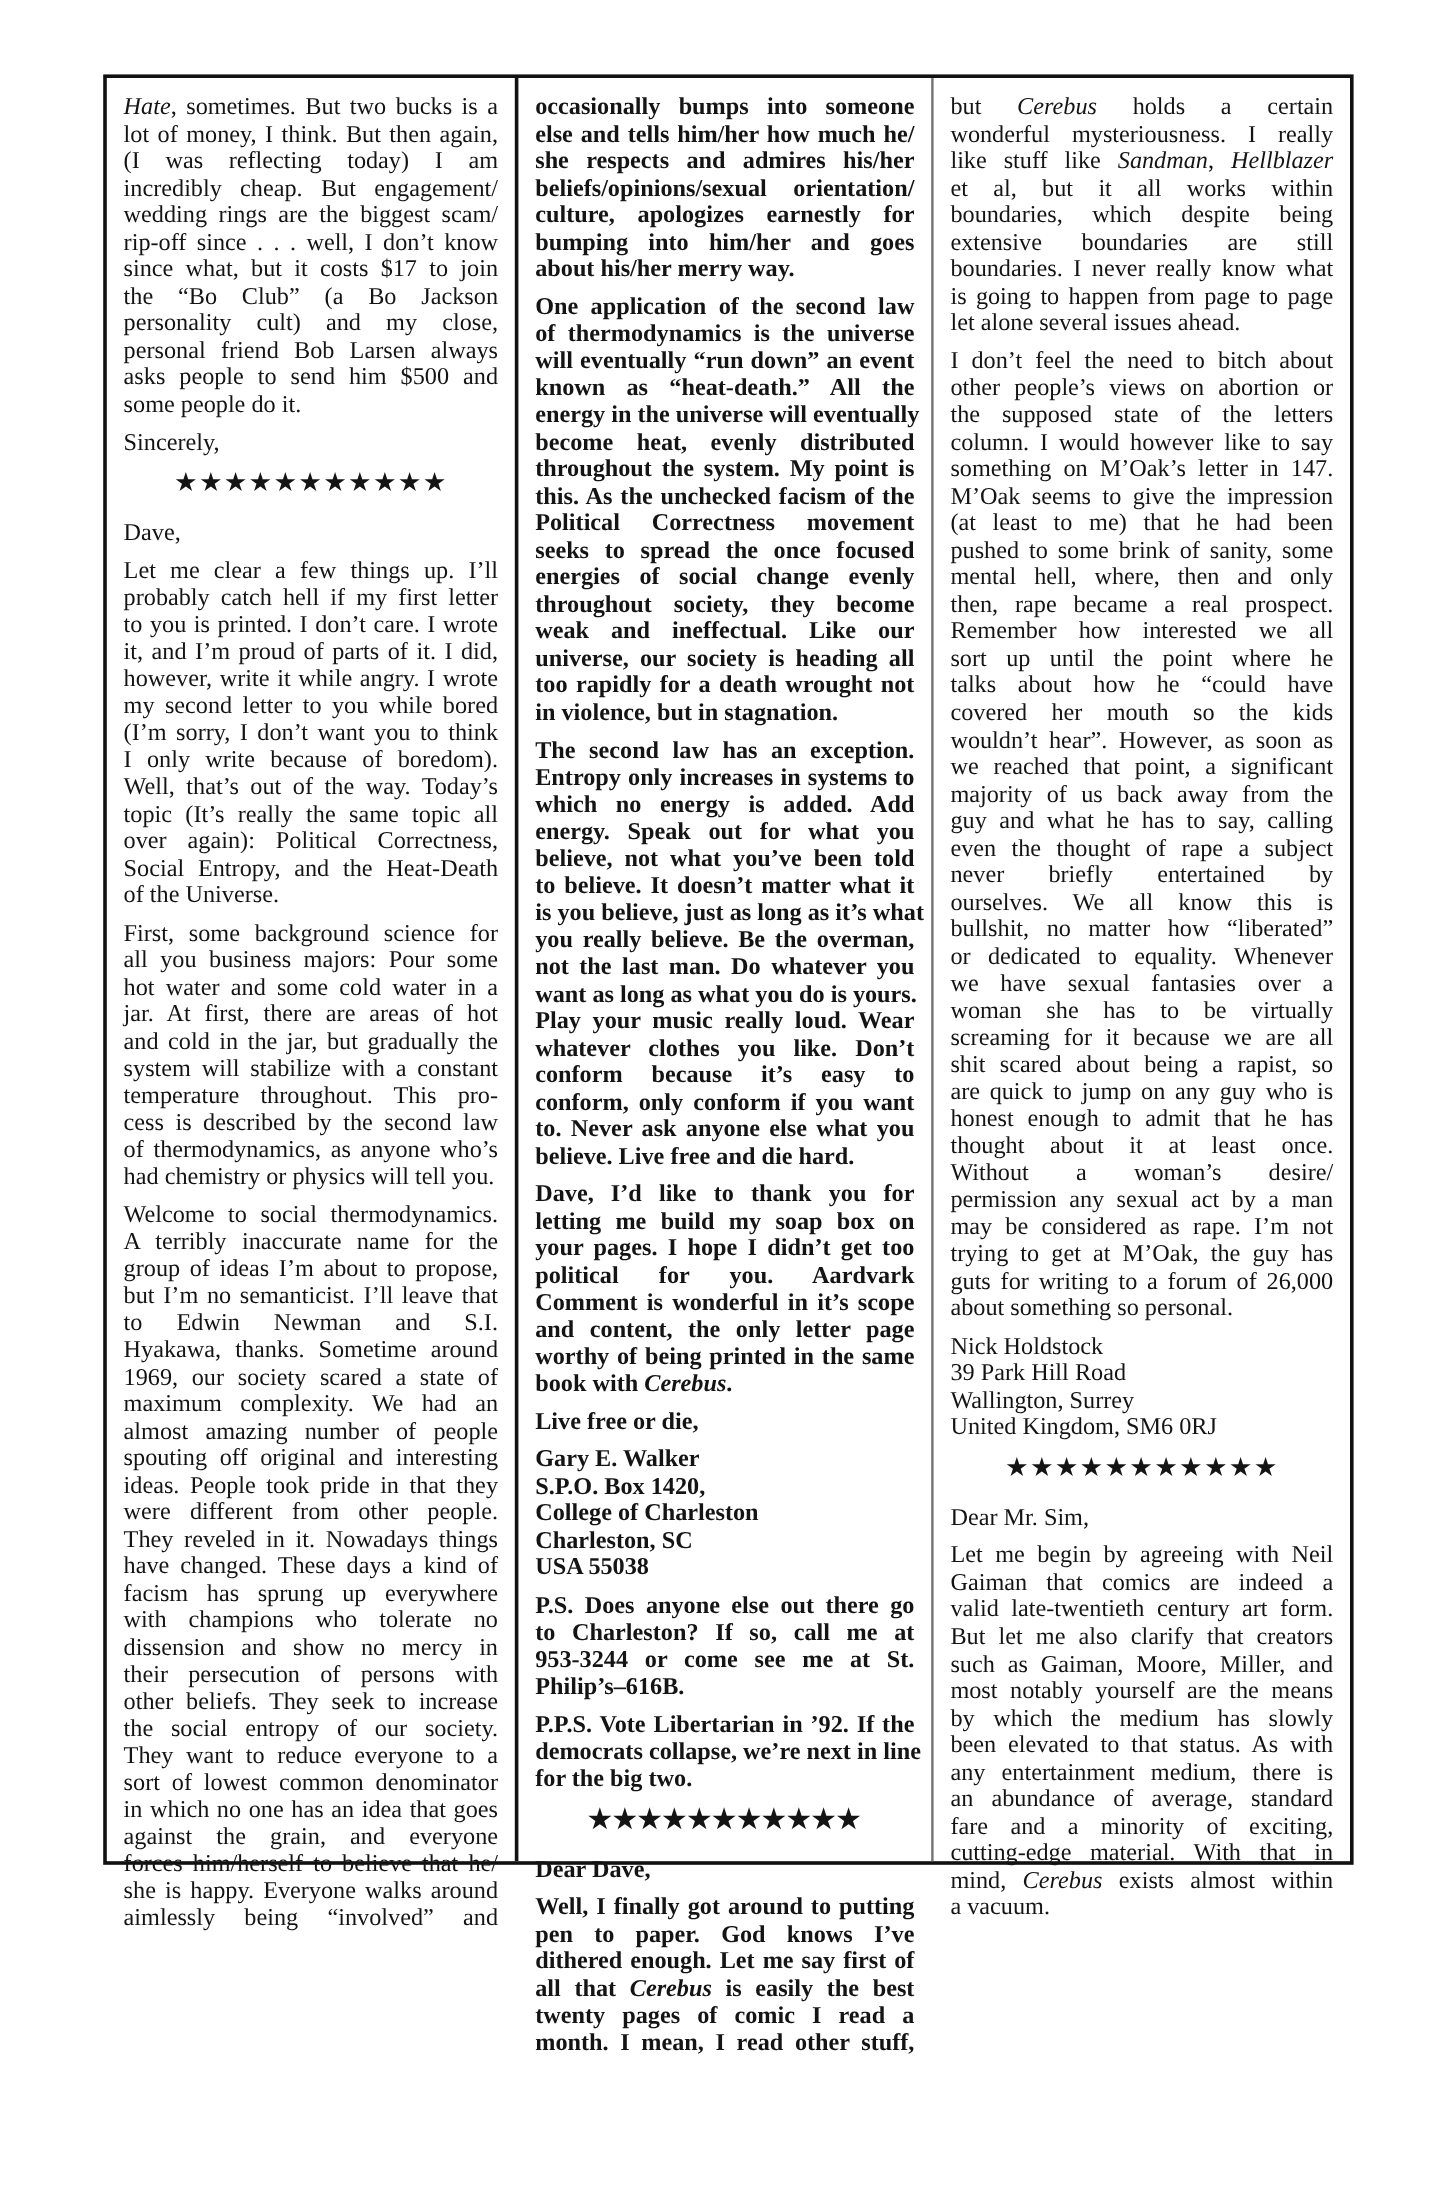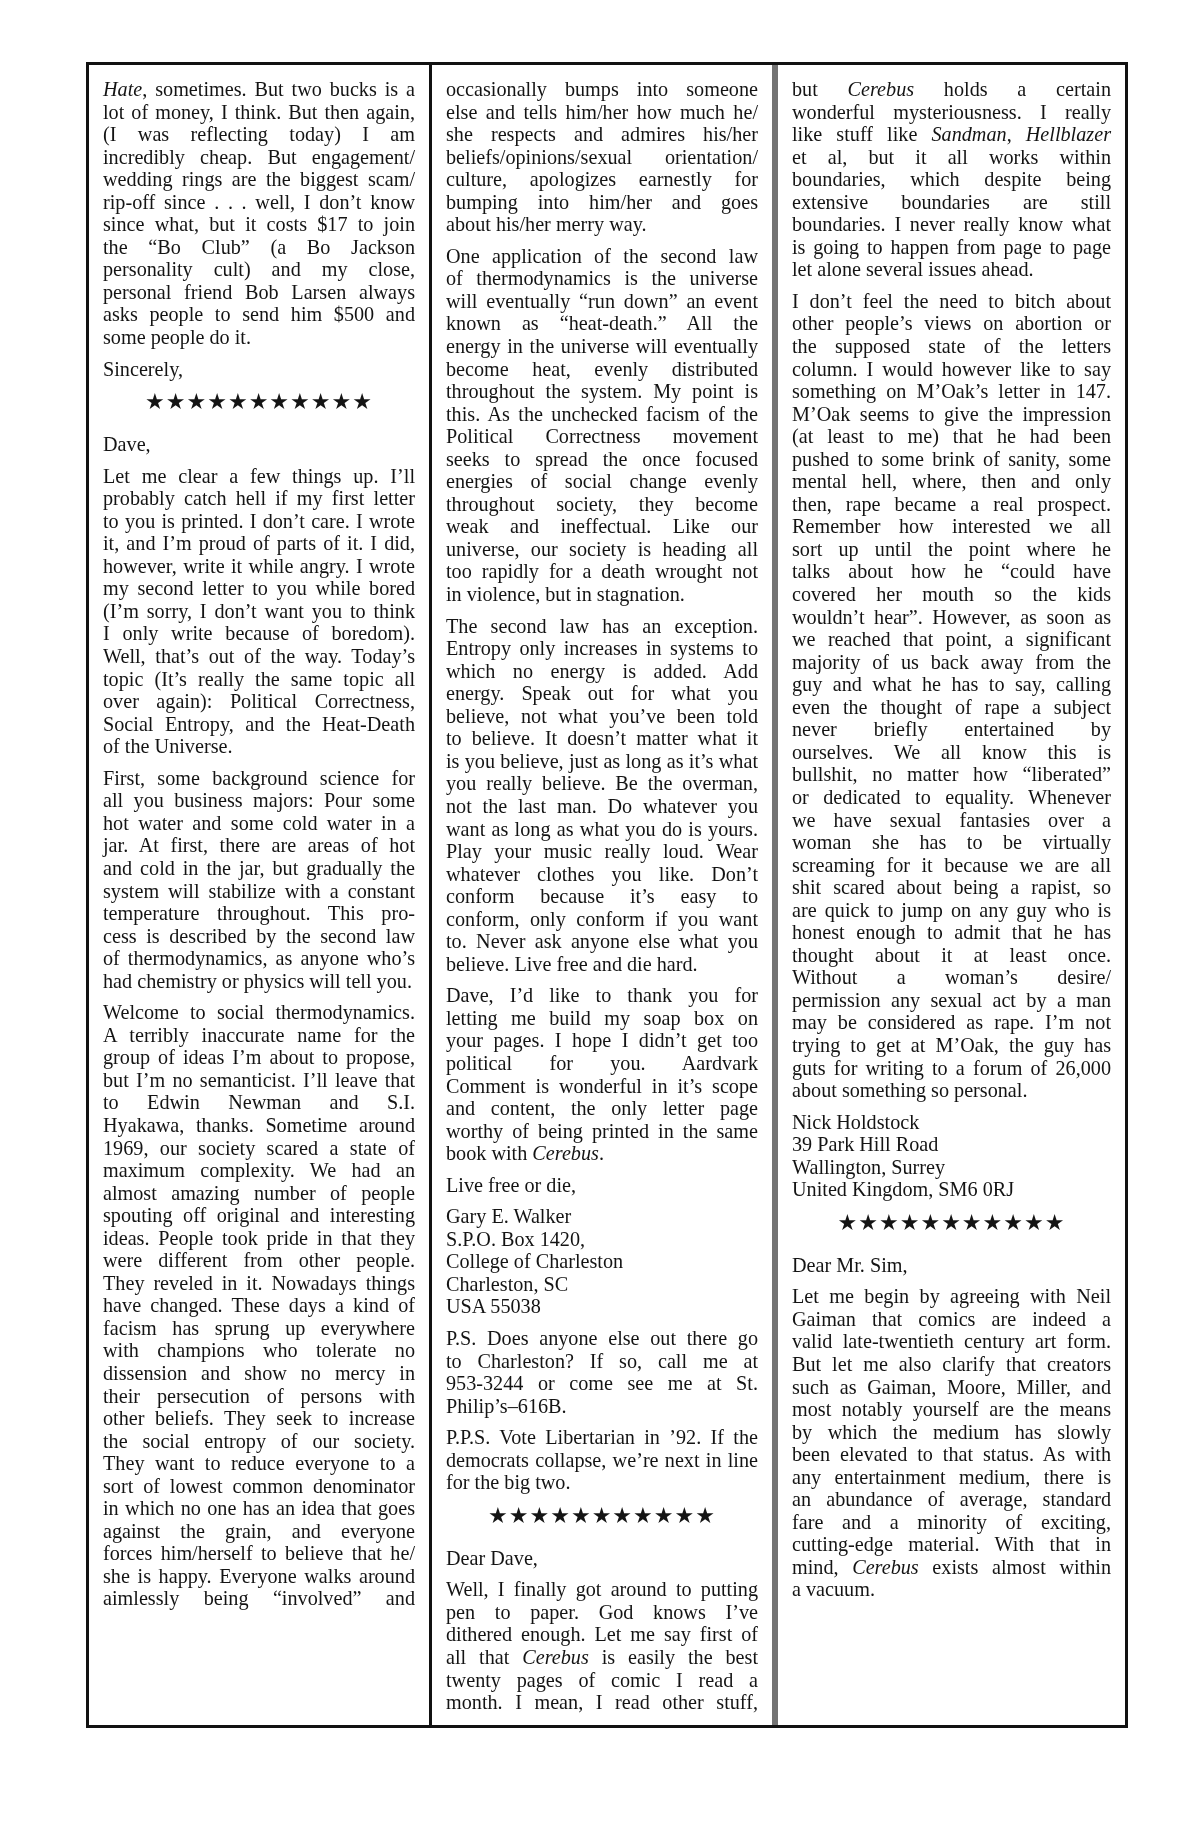--- a/index.html
+++ b/index.html
@@ -1,29 +1,29 @@
 <!DOCTYPE html>
 <html><head>
 <meta charset="utf-8">
 <style>
   html, body { margin: 0; padding: 0; background: #ffffff; }
   body { width: 1200px; height: 1824px; position: relative; overflow: hidden; }
   .page {
-    position: absolute; left: 86px; top: 62px; width: 1042px; height: 1666px;
+    position: absolute; left: 86px; top: 62px; width: 1042px; height: 1492px;
     border: 3px solid #111; box-sizing: border-box;
     display: flex;
   }
   .col {
     box-sizing: border-box; height: 100%;
     padding: 13px 14px 0 14px;
     font-family: "Liberation Serif", "DejaVu Serif", serif;
     font-size: 20.2px; line-height: 22.55px; color: #141414;
   }
   .col1 { width: 343px; border-right: 3px solid #111; }
-  .col2 { width: 346px; border-right: 6px solid #737373; }
+  .col2 { width: 346px; border-right: 2px solid #737373; font-weight: bold; }
   .col3 { flex: 1; }
   .para { margin: 0 0 9px 0; }
   .ln { display: block; text-align: justify; text-align-last: justify; white-space: nowrap; height: 22.55px; overflow: visible; }
   .ln.last { text-align-last: left; }
   .stars { text-align: center; font-size: 22px; letter-spacing: 1px; margin: 8px 0 18px 0; line-height: 26px; }
   i, .it { font-style: italic; }
   b { font-weight: normal; }
 </style>
 </head>
 <body>

